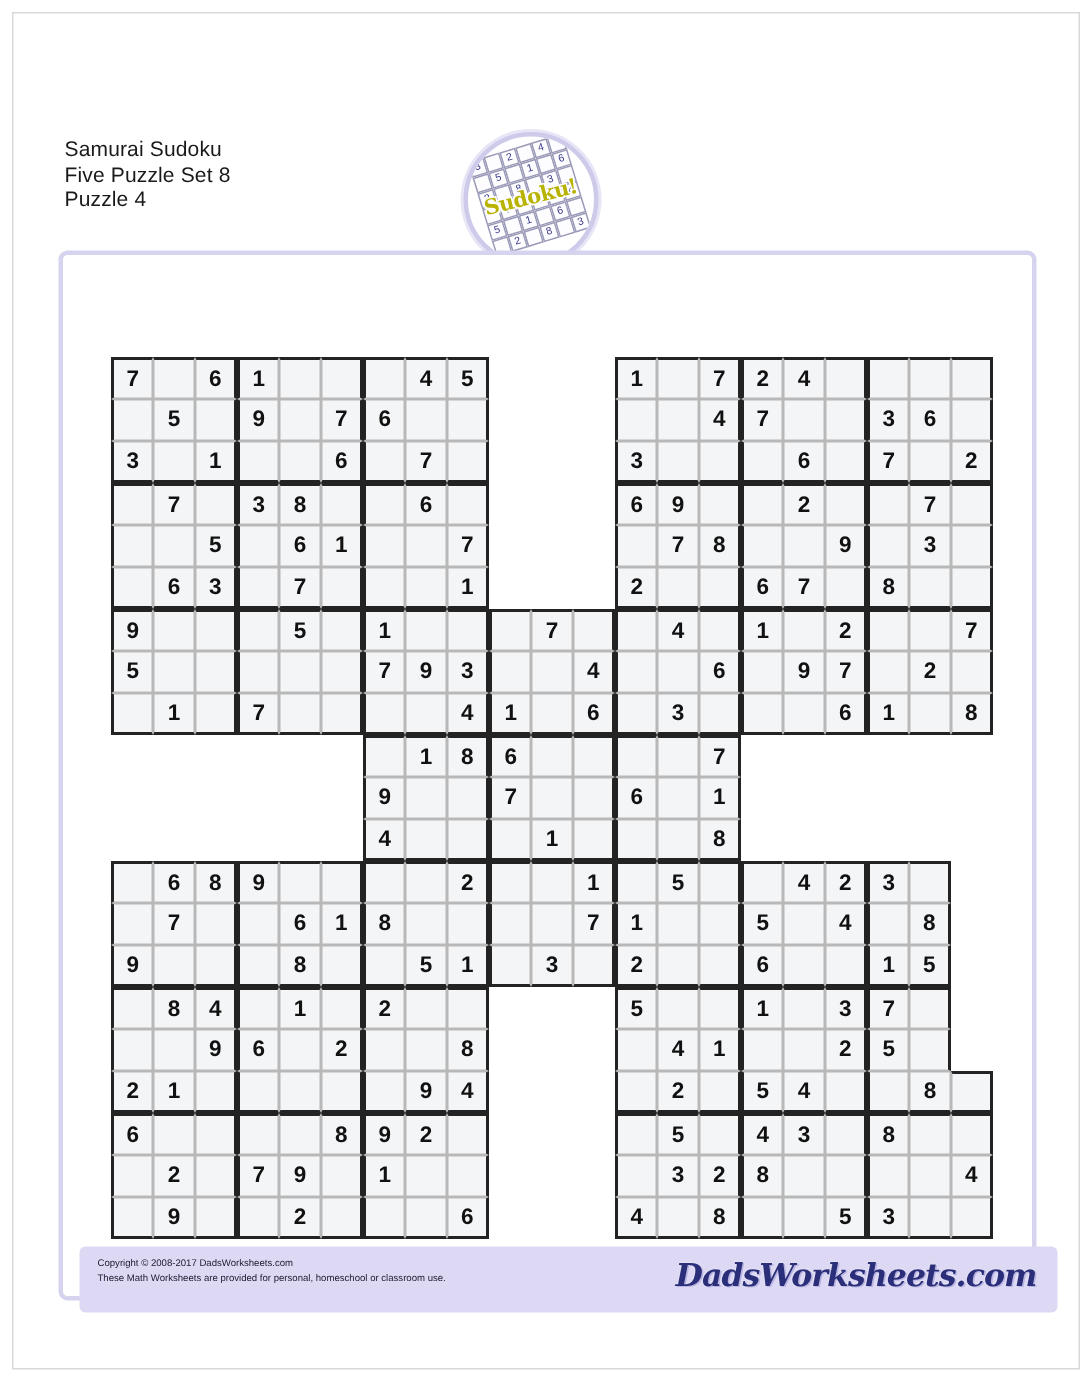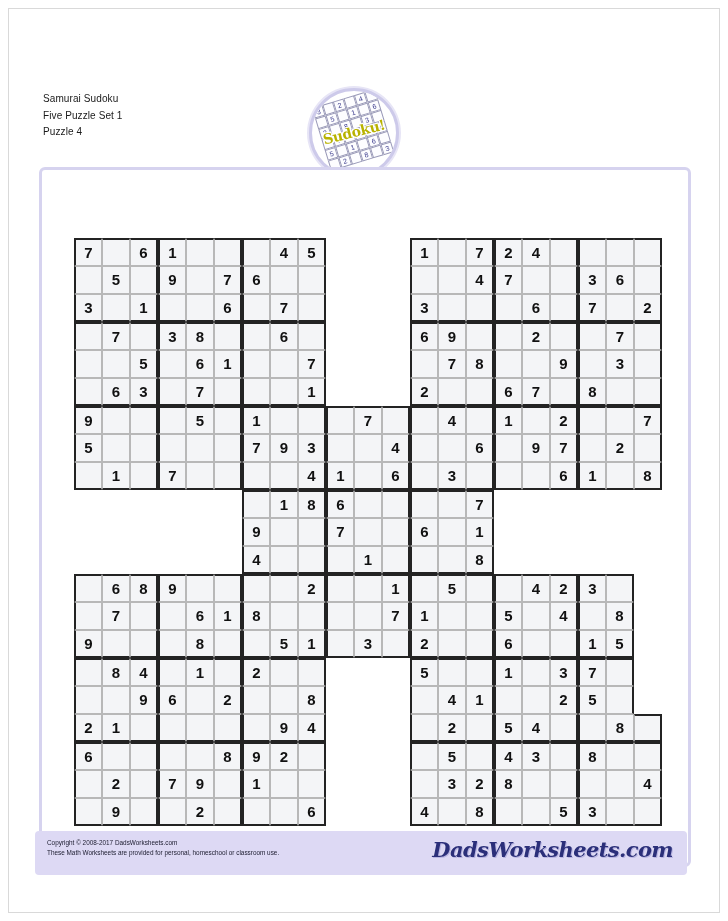--- a/index.html
+++ b/index.html
@@ -31,21 +31,21 @@
   #header {
     position: absolute;
     left: 0; top: 0;
     width: 712px;
     height: 120px;
   }
   #meta {
     position: absolute;
     left: 34px;
     top: 82px;
-    font-size: 10px;
+    font-size: 14px;
     color: #1a1a1a;
     line-height: 16.5px;
     white-space: nowrap;
   }
   #meta div { letter-spacing: 0.1px; }
 
   
   #logo {
     position: absolute;
     left: 300px;
@@ -170,21 +170,21 @@
     font-family: "Liberation Sans", sans-serif;
   }
   .cell.bt { border-top: 2.2px solid #232323; }
   .cell.bl { border-left: 2.2px solid #232323; }
   .cell.br { border-right: 2.2px solid #232323; }
   .cell.bb { border-bottom: 2.2px solid #232323; }
 
   
   #footer {
     position: absolute;
-    left: 26px;
+    left: 44px;
     top: 822px;
     width: 652px;
     height: 44px;
     background: #ddd9f4;
     border-radius: 4px;
   }
   #copyright {
     position: absolute;
     left: 12px;
     top: 7px;
@@ -207,21 +207,21 @@
 </style>
 </head>
 <body>
 
 <div id="page">
 
   <div id="header">
 
     <div id="meta">
       <div>Samurai Sudoku</div>
-      <div>Five Puzzle Set 1</div>
+      <div>Five Puzzle Set 8</div>
       <div>Puzzle 4</div>
     </div>
 
     <div id="logo">
       <div id="logo-tilt">
         <div class="lg-grid">
             <span>3</span>
             <span></span>
             <span>2</span>
             <span></span>

